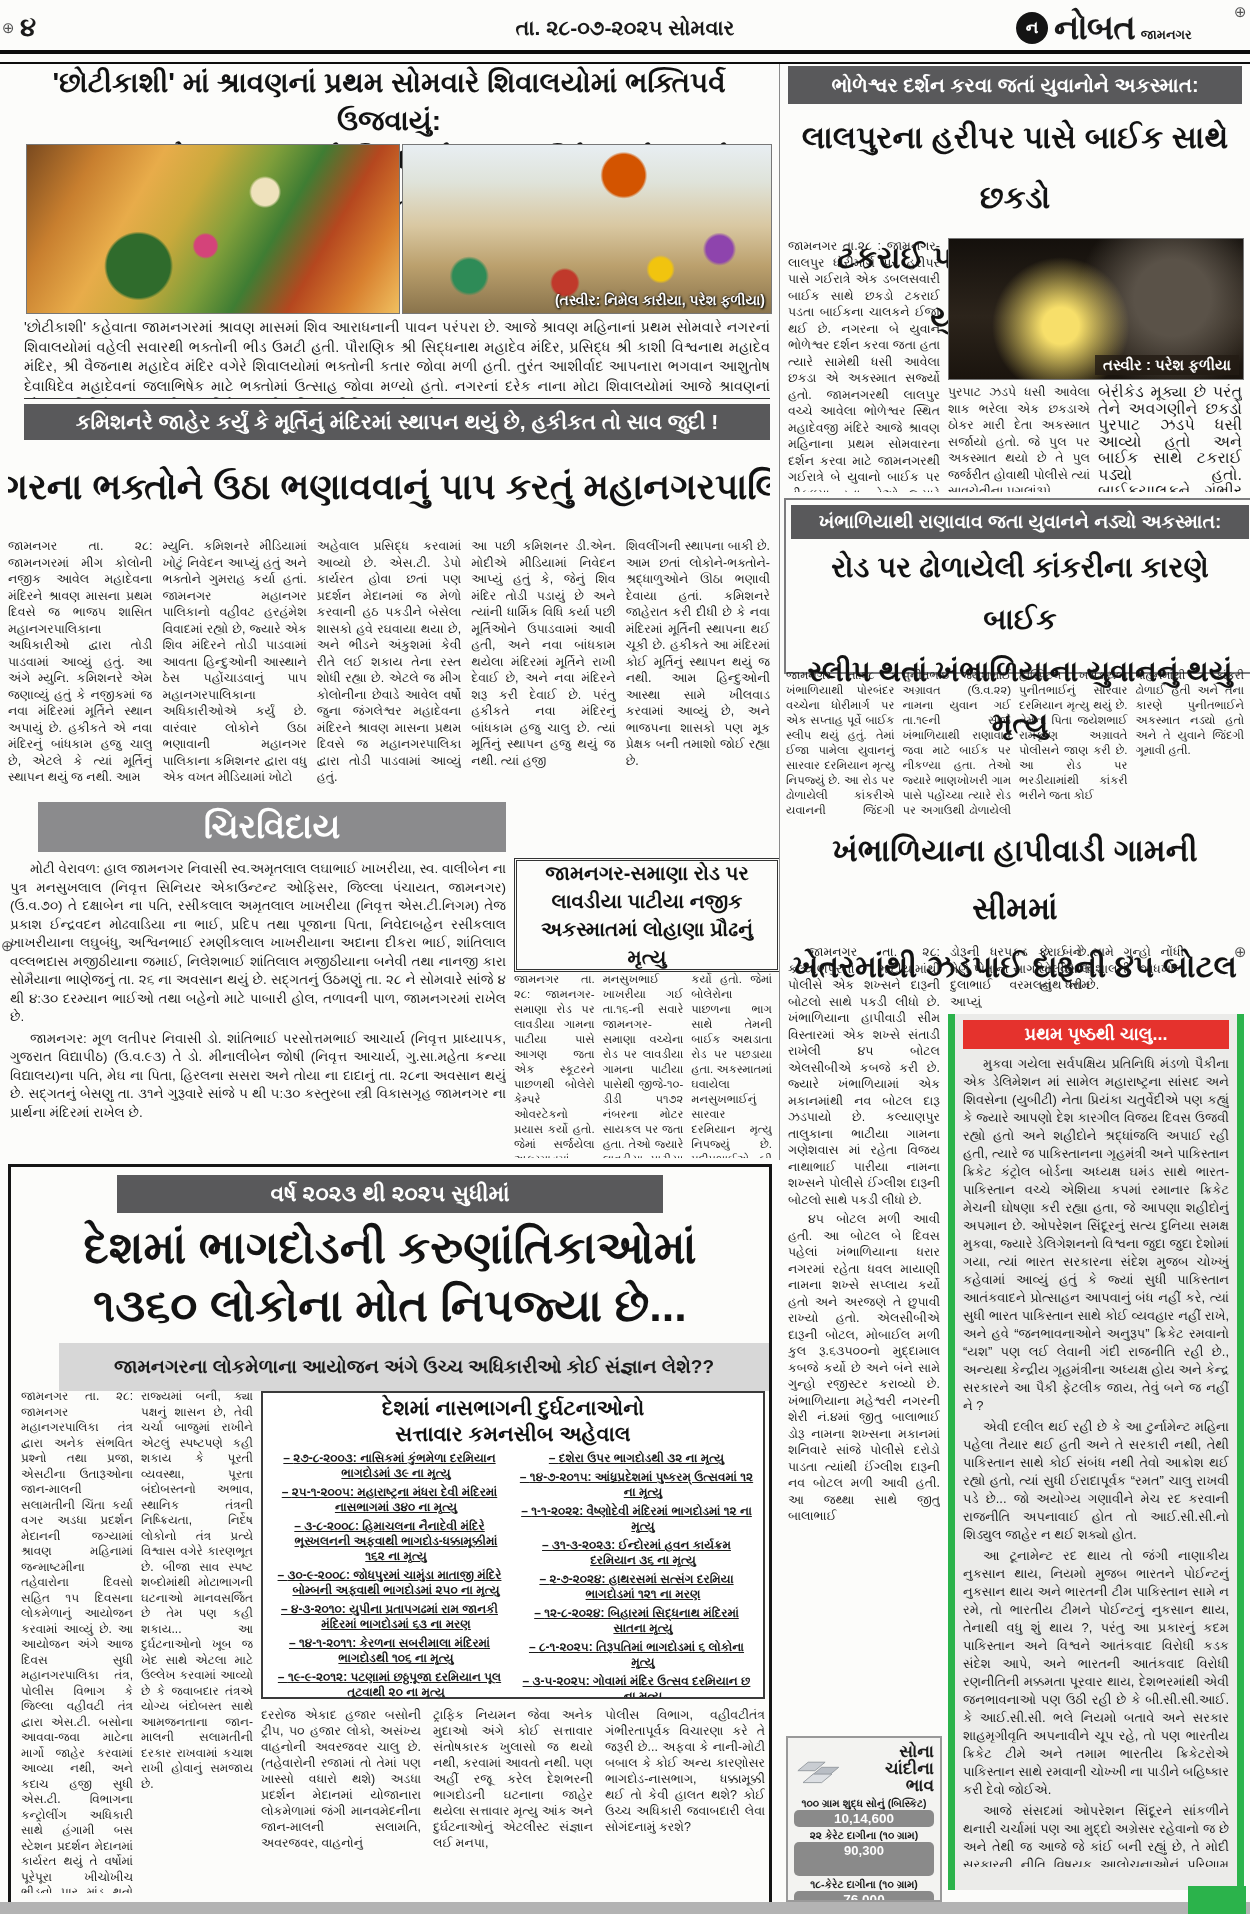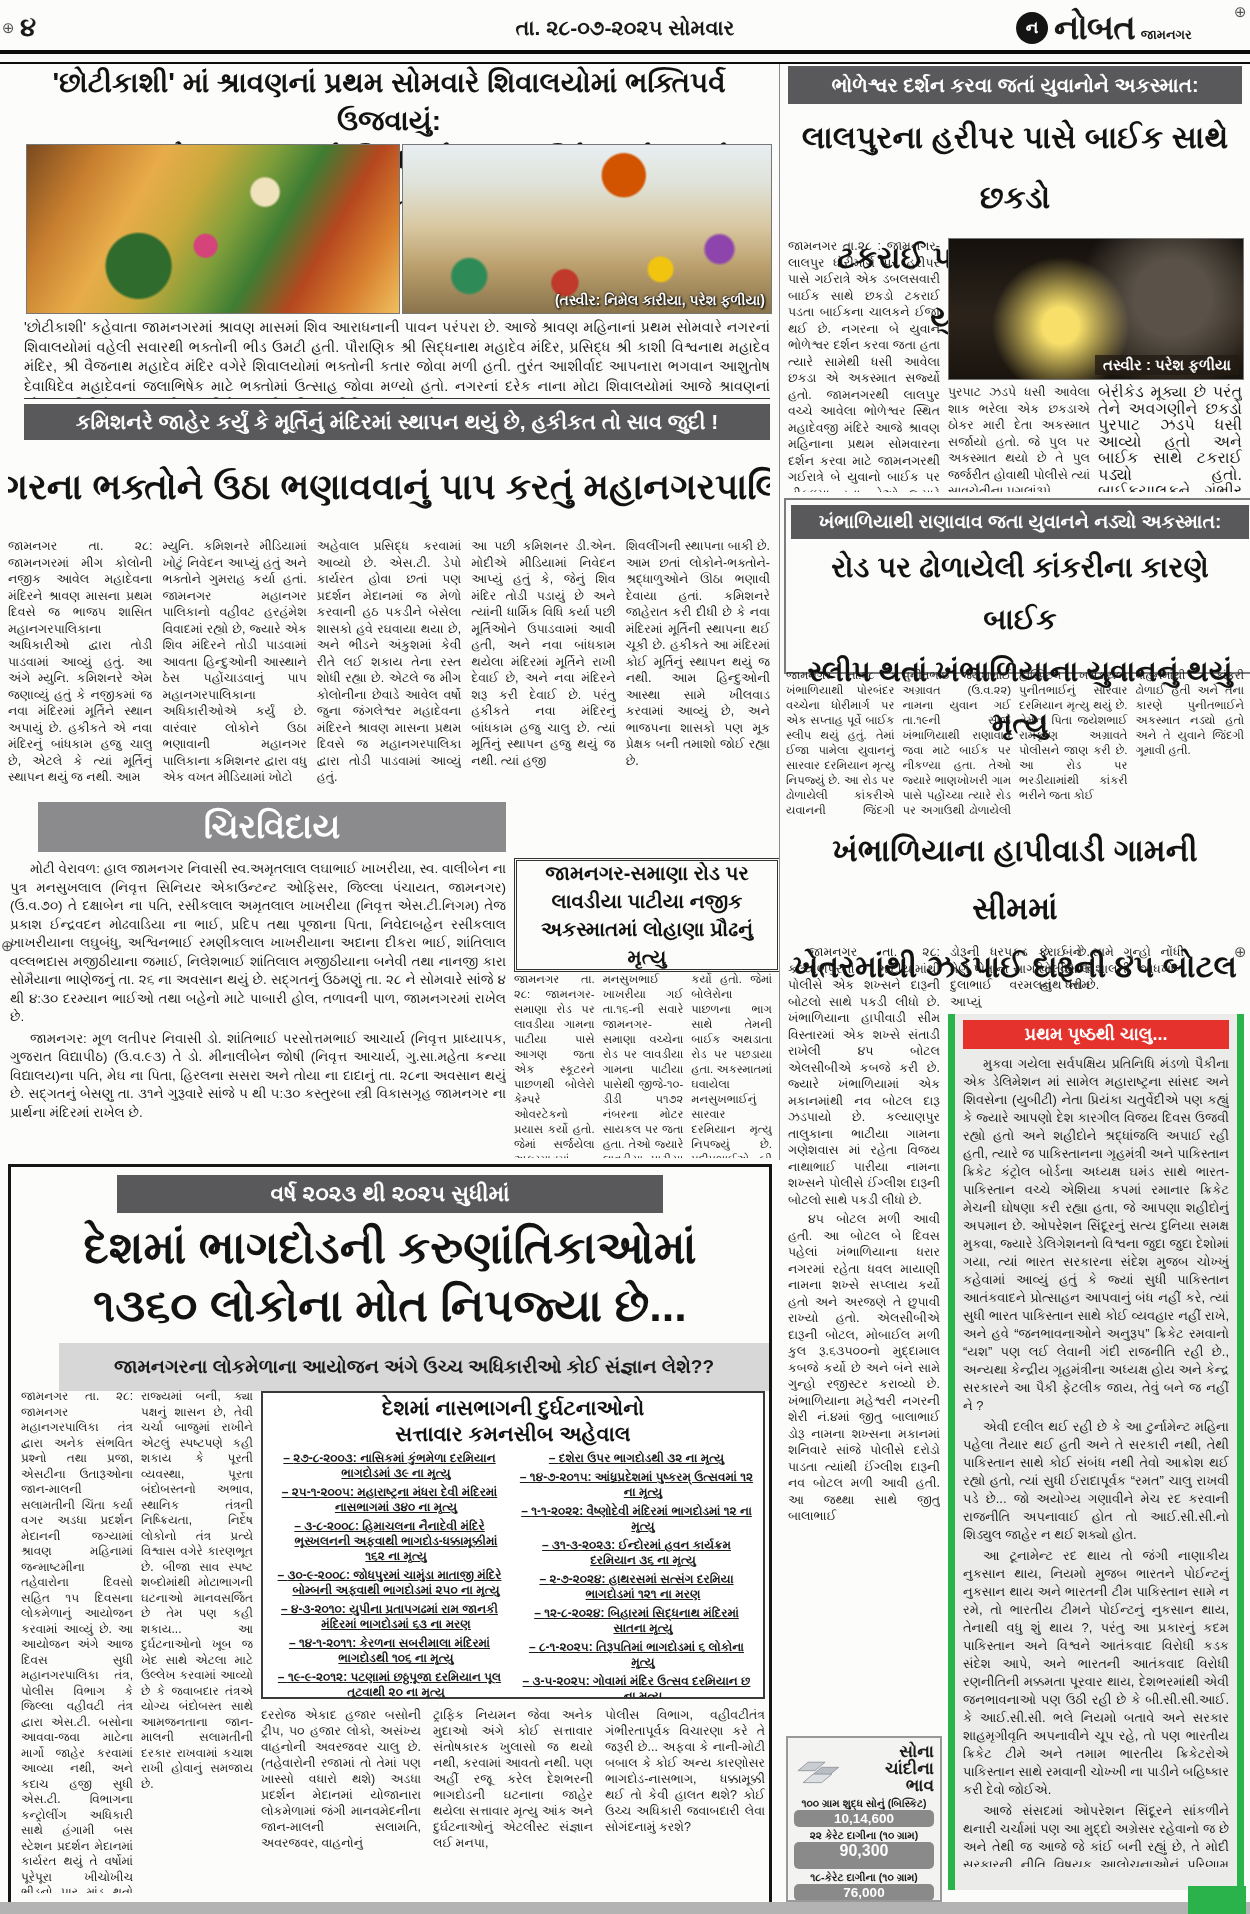--- a/index.html
+++ b/index.html
@@ -152,21 +152,21 @@
       </span>
       <span style="text-align:right;font-weight:bold;font-size:17px;line-height:17px;">
         <div>સોના</div>
         <div>ચાંદીના</div>
         <div>ભાવ</div>
       </span>
     </div>
     <div style="text-align:center;font-size:10.5px;font-weight:bold;margin-top:3px;">૧૦૦ ગ્રામ શુદ્ધ સોનું (બિસ્કિટ)</div>
     <div class="pill" style="height:17px;font-size:13.5px;line-height:17px;">10,14,600</div>
     <div style="text-align:center;font-size:10.5px;font-weight:bold;margin-top:2px;">૨૨ કેરેટ દાગીના (૧૦ ગ્રામ)</div>
-    <div class="pill" style="height:27px;font-size:16px;line-height:17px;">90,300</div>
+    <div class="pill" style="height:34px;font-size:13px;line-height:17px;">90,300</div>
     <div style="text-align:center;font-size:10.5px;font-weight:bold;margin-top:2px;">૧૮-કેરેટ દાગીના (૧૦ ગ્રામ)</div>
     <div class="pill" style="height:17px;font-size:13.5px;line-height:17px;">76,000</div>
     <div style="text-align:center;font-size:11px;font-weight:bold;margin-top:2px;">ચાંદી-૯૯૯ (૧ કીલો)</div>
 
   </div>
 
   <div class="abs" style="left:8px;top:1164px;width:764px;height:742px;border:3px solid #151515;box-sizing:border-box;overflow:hidden;">
     <div class="banner" style="width:72%;margin:8px auto 0;height:38px;font-size:22px;">વર્ષ ૨૦૨૩ થી ૨૦૨૫ સુધીમાં</div>
     <div class="hl" style="font-size:45px;line-height:58px;margin-top:6px;">
       <div>દેશમાં ભાગદોડની કરુણાંતિકાઓમાં</div>

